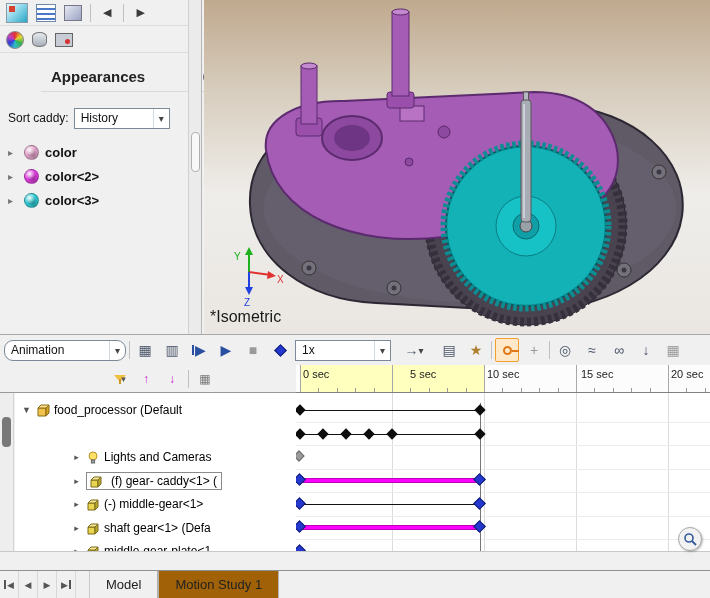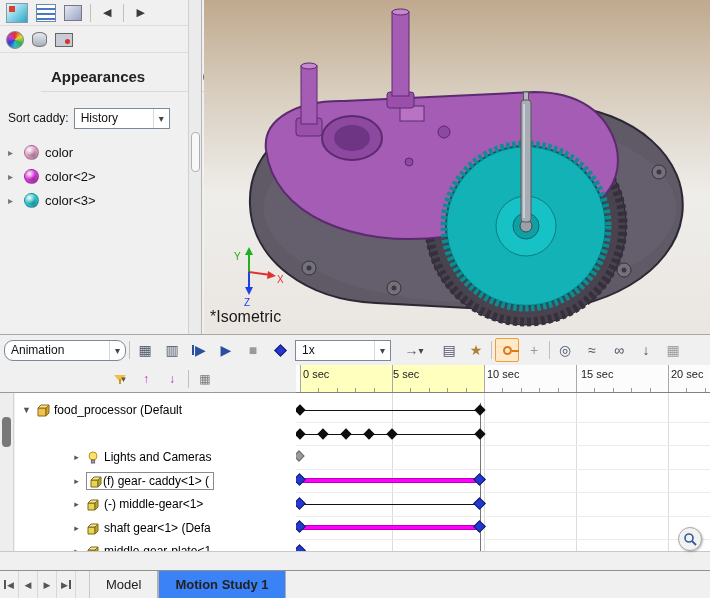--- a/index.html
+++ b/index.html
@@ -28,21 +28,21 @@
 
   #sort-row { position:absolute; top:104px; left:0; width:100%; height:28px; display:flex; align-items:center; padding-left:8px; gap:5px; }
   .combo { background:#fff; border:1px solid #7a8a99; height:21px; display:flex; align-items:center; padding-left:6px; position:relative; }
   .combo .dd { margin-left:auto; width:16px; height:100%; display:flex; align-items:center; justify-content:center; color:#444; font-size:10px; border-left:1px solid #d0d8e0; }
   #sort-combo { width:96px; }
 
   #appearance-list { position:absolute; top:140px; left:0; width:100%; }
   .ap-row { position:relative; height:24px; display:flex; align-items:center; padding-left:8px; gap:6px; }
   .tree-arrow { color:#777; font-size:10px; width:10px; }
   .sphere { width:15px; height:15px; border-radius:50%; border:1px solid rgba(0,0,0,.25); }
-  .ap-label { font-size:13px; color:#111; }
+  .ap-label { font-size:13px; color:#111;font-weight:bold; }
 
   
   #splitter { position:absolute; left:188px; top:0; width:14px; height:334px; background:#ebebeb; border-left:1px solid #cfcfcf; border-right:1px solid #b5b5b5; }
   #splitter-handle { position:absolute; left:2px; top:132px; width:9px; height:40px; background:#f8f8f8; border:1px solid #b0b0b0; border-radius:4px; }
 
   
   #viewport { position:absolute; left:204px; top:0; width:506px; height:334px;
     background:linear-gradient(180deg,#c0a98e 0%, #d8cebf 28%, #efedea 58%, #eae7e2 100%); }
   #viewport svg { display:block; }
   #view-label { position:absolute; left:6px; bottom:8px; font-size:16px; color:#1a1a1a; }
@@ -77,21 +77,21 @@
   .tick-minor { position:absolute; bottom:0; height:4px; width:1px; background:#999; }
 
   #tree-vscroll { position:absolute; left:0; top:28px; width:14px; height:158px; background:#eeeeee; border-right:1px solid #d5d5d5; }
   #tree-vthumb { position:absolute; left:2px; top:24px; width:9px; height:30px; background:#787878; border-radius:4px; }
 
   #motion-tree { position:absolute; left:15px; top:28px; width:281px; height:158px; background:#ffffff; overflow:hidden; }
   .m-row { position:absolute; left:0; right:0; height:23px; display:flex; align-items:center; gap:4px; white-space:nowrap; overflow:hidden; }
   .m-arrow { width:11px; font-size:9px; color:#555; text-align:center; flex:0 0 auto; }
   .m-icon { width:14px; height:14px; flex:0 0 auto; }
   .m-label { font-size:12px; color:#000; }
-  .selbox { display:flex; align-items:center; gap:0; border:1px solid #8a8a8a; padding:1px 4px 1px 2px; }
+  .selbox { display:flex; align-items:center; gap:8px; border:1px solid #8a8a8a; padding:1px 4px 1px 2px; }
 
   #timeline-tracks { position:absolute; left:296px; top:28px; right:0; height:158px; background:#fff; overflow:hidden; }
   .grid-v { position:absolute; top:0; bottom:0; width:1px; background:#dcdcdc; }
   .row-sep { position:absolute; left:0; right:0; height:1px; background:#ececec; }
   .key-col { position:absolute; width:1px; background:#777; }
   .track-line { position:absolute; height:1px; background:#111; }
   .track-bar { position:absolute; height:5px; border:1px solid rgba(120,0,120,.5); }
   .key { position:absolute; transform:rotate(45deg); }
   .key.black { width:8px; height:8px; background:#0d0d0d; }
   .key.gray  { width:8px; height:8px; background:#9a9a9a; border:1px solid #6a6a6a; }
@@ -99,21 +99,21 @@
 
   #hscroll-strip { position:absolute; left:0; top:186px; right:0; height:20px; background:#f0f0f0; border-top:1px solid #c8c8c8; }
   #magnifier-btn { position:absolute; right:8px; top:162px; width:24px; height:24px; border-radius:50%; background:#f2f2f2; border:1px solid #a8a8a8; box-shadow:1px 1px 2px rgba(0,0,0,.25); display:flex; align-items:center; justify-content:center; }
 
   
   #tabbar { position:absolute; left:0; top:570px; width:710px; height:28px; background:#f0f0f0; border-top:1px solid #909090; display:flex; align-items:stretch; }
   .tabnav { width:19px; display:flex; align-items:center; justify-content:center; color:#555; font-size:9px; border-right:1px solid #d8d8d8; gap:1px; }
   .tabnav .vbar { width:2px; height:9px; background:#555; }
   #tab-gap { width:14px; border-right:1px solid #c8c8c8; }
   .sheet-tab { display:flex; align-items:center; justify-content:center; padding:0 16px; font-size:13px; color:#222; border-right:1px solid #b0b0b0; }
-  .sheet-tab.active { background:#3b82f6; font-weight:bold; border-left:1px solid #b0b0b0; }
+  .sheet-tab.active { background:#a16207; font-weight:normal; border-left:1px solid #b0b0b0; }
 </style>
 </head>
 <body>
 
 <div id="left-panel">
   <div class="lp-toolbar" id="lp-row1">
     <span class="pane1"></span>
     <span class="lsticon"></span>
     <span class="cfgicon"></span>
     <span class="vsep"></span>
@@ -317,21 +317,21 @@
         <div class="tick-minor" style="left: 261.6px;"></div>
         <div class="tick-minor" style="left: 298.4px;"></div>
         <div class="tick-minor" style="left: 316.8px;"></div>
         <div class="tick-minor" style="left: 335.2px;"></div>
         <div class="tick-minor" style="left: 353.6px;"></div>
         <div class="tick-minor" style="left: 390.4px;"></div>
         <div class="tick-minor" style="left: 408.8px;"></div>
         <div class="tick-major" style="left: 4px;"></div>
         <div class="tick-label" style="left: 7px;">0 sec</div>
         <div class="tick-major" style="left: 96px;"></div>
-        <div class="tick-label" style="left: 97px;">5 sec</div>
+        <div class="tick-label" style="left: 114px;">5 sec</div>
         <div class="tick-major" style="left: 188px;"></div>
         <div class="tick-label" style="left: 191px;">10 sec</div>
         <div class="tick-major" style="left: 280px;"></div>
         <div class="tick-label" style="left: 285px;">15 sec</div>
         <div class="tick-major" style="left: 372px;"></div>
         <div class="tick-label" style="left: 375px;">20 sec</div>
       </div>
 
     <div id="tree-vscroll">
       <div id="tree-vthumb"></div>

